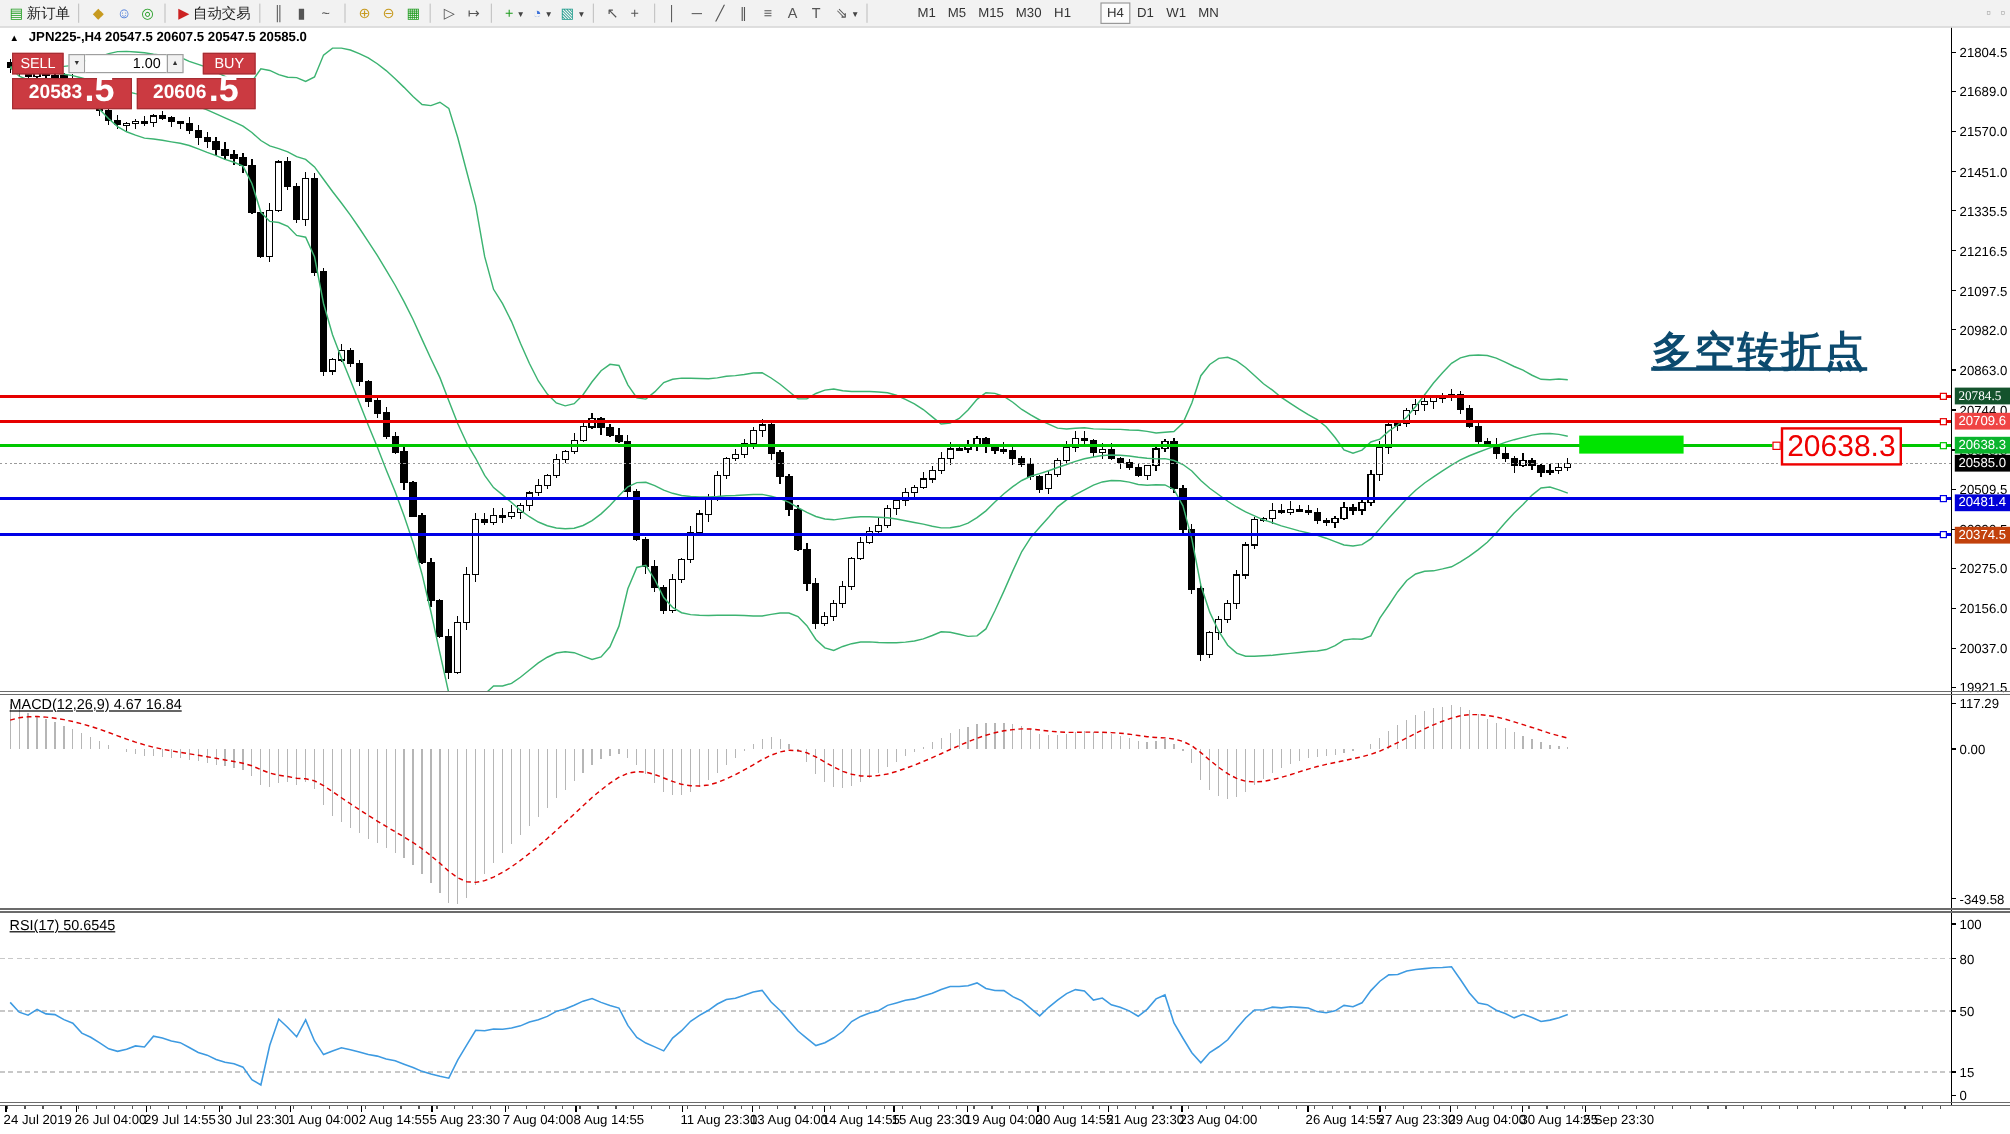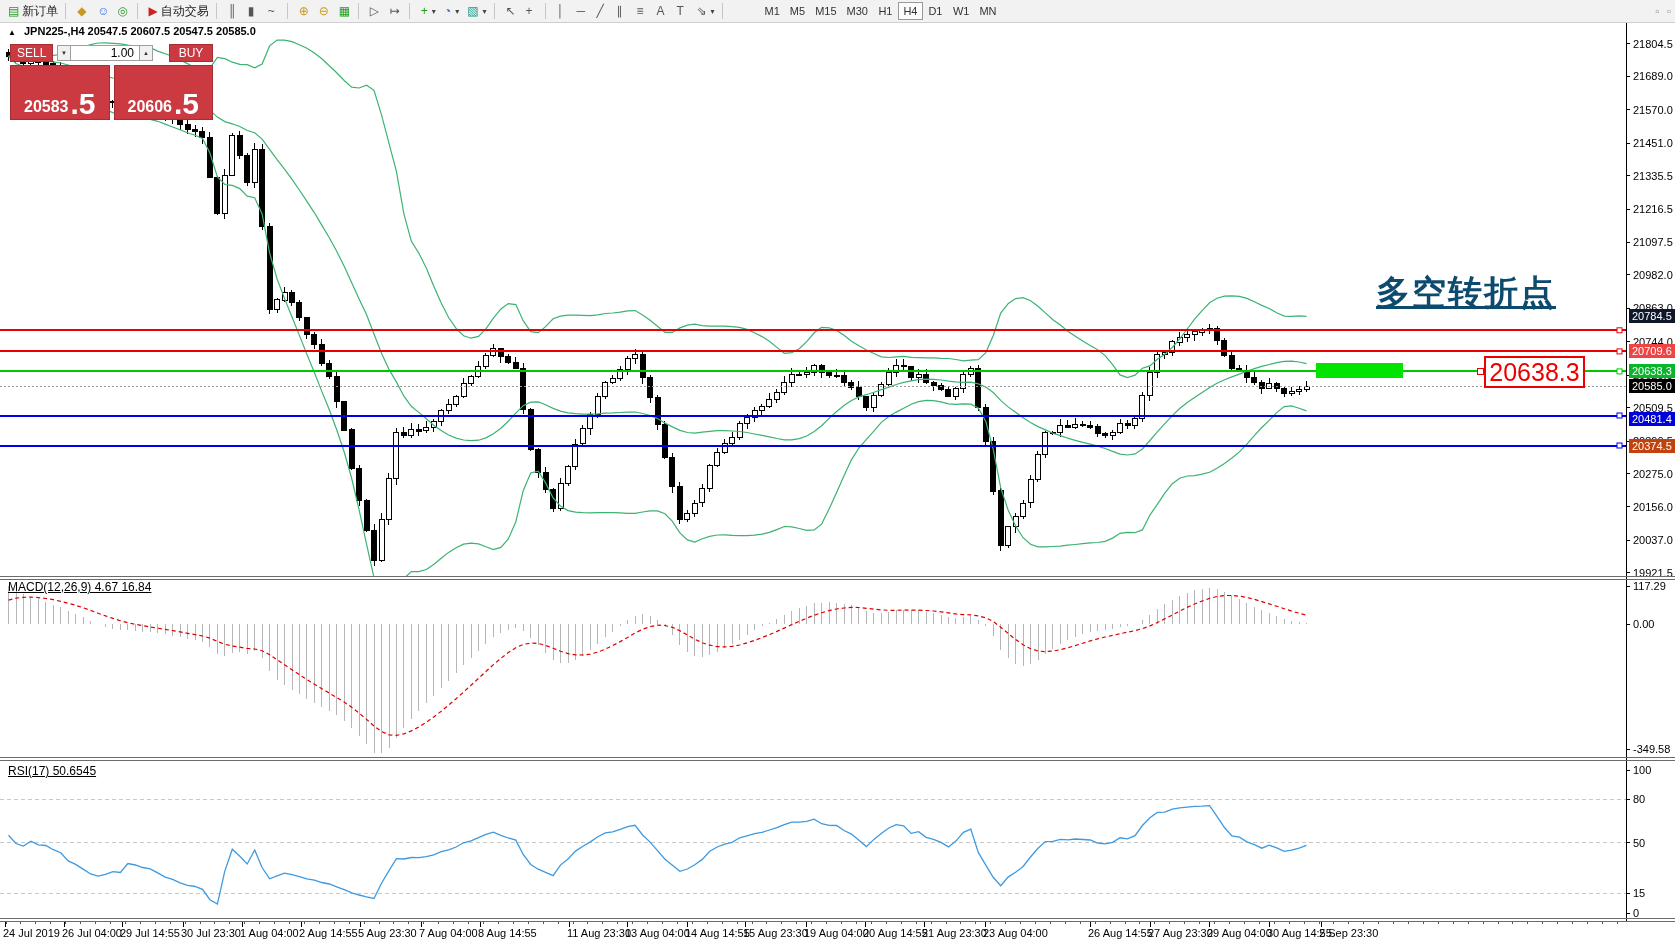--- a/index.html
+++ b/index.html
@@ -7,40 +7,40 @@
 
   
   .toolbar{position:absolute;top:0;left:0;right:0;height:22px;background:#f2f2f2;border-bottom:1px solid #cfcfcf;display:flex;align-items:center;padding:0 4px;z-index:50;}
   .tbtn{height:19px;min-width:20px;border:1px solid transparent;background:transparent;display:flex;align-items:center;gap:3px;font-size:12px;color:#222;padding:0 3px;cursor:default;}
   .ticon{font-size:12px;line-height:1;}
   .ic-green{color:#1f9c1f}.ic-gold{color:#c79a1f}.ic-blue{color:#3a6fd8}.ic-teal{color:#199a8a}.ic-red{color:#cc2222}.ic-gray{color:#555}
   .sep{width:4px;height:16px;border-left:1px solid #c6c6c6;margin:0 3px;}
   .drop{font-size:8px;color:#444;margin-left:1px;}
   .tf-group{display:flex;margin-left:30px;}
   .tfbtn{height:18px;min-width:25px;border:1px solid transparent;background:transparent;font-size:11px;color:#333;padding:0 4px;cursor:default;}
-  .tfbtn.active{background:#fcfcfc;border:1px solid #999;}
+  .tfbtn.active{background:#fcfcfc;border:1px solid #999;margin-left:19px;}
   .overflow-icons{margin-left:auto;display:flex;gap:8px;color:#999;font-size:11px;}
 
   
   #chart-canvas{position:absolute;left:0;top:0;z-index:1;}
   svg text{font-family:"Liberation Sans",sans-serif;font-size:11px;fill:#000;}
 
   
   .chart-title{position:absolute;left:8px;top:25px;font-size:11px;font-weight:bold;color:#000;z-index:10;white-space:nowrap;}
   .collapse{font-size:8px;margin-right:5px;}
   .pane-label{position:absolute;font-size:12px;color:#000;z-index:10;white-space:nowrap;text-decoration:underline;}
 
   .trade-panel{position:absolute;left:10px;top:42px;width:203px;z-index:20;}
   .tp-row1{display:flex;height:21px;margin-bottom:2px;align-items:center;}
   .tp-sell-btn,.tp-buy-btn{width:43px;background:#cb3a41;color:#fff;border:1px solid #a52e34;font-size:12px;cursor:default;}
   .tp-buy-btn{margin-left:auto;width:44px;}
   .tp-vol{display:flex;margin-left:4px;}
   .tp-vol-dn,.tp-vol-up{width:14px;background:#f1f1f1;border:1px solid #9f9f9f;font-size:6px;color:#333;padding:0;cursor:default;}
   .tp-vol-input{width:58px;border:1px solid #9f9f9f;border-left:none;border-right:none;text-align:right;font-size:12px;padding:0 5px;outline:none;}
-  .tp-row2{display:flex;gap:4px;height:55px;}
+  .tp-row2{display:flex;gap:4px;height:26px;}
   .tp-price{flex:1;background:#cb3a41;border:1px solid #a52e34;color:#fff;display:flex;align-items:flex-end;justify-content:center;padding-bottom:3px;cursor:default;}
   .pint{font-size:16px;font-weight:bold;line-height:1.2;}
   .pfrac{font-size:30px;font-weight:bold;line-height:0.85;margin-left:2px;}
 
   #badges{position:absolute;left:1629px;top:0;width:46px;z-index:15;}
   .badge{position:absolute;left:0;width:43px;height:14px;color:#fff;font-size:11px;line-height:14px;padding-left:3px;white-space:nowrap;}
 
   .turning-point{position:absolute;left:1376px;top:270px;font-size:34px;font-weight:bold;color:#0c4a6e;letter-spacing:2px;z-index:12;white-space:nowrap;text-decoration:underline;}
   .hl-rect{position:absolute;left:1316px;top:363px;width:87px;height:15px;background:#00e400;z-index:12;}
   .callout{position:absolute;left:1484px;top:356px;width:97px;height:28px;background:#fff;border:2px solid #ee0000;color:#ee0000;font-size:25px;line-height:28px;text-align:center;z-index:30;}
@@ -963,19 +963,19 @@
 
 <div class="pane-label" style="left:8px;top:580px;">MACD(12,26,9) 4.67 16.84</div>
 <div class="pane-label" style="left:8px;top:764px;">RSI(17) 50.6545</div>
 
 <div class="turning-point">多空转折点</div>
 <div class="hl-rect"></div>
 <div class="callout">20638.3</div>
 <div class="callout-marker"></div>
 
 <div id="badges">
-    <div class="badge" style="top: 309px; background: #0f172a;">20784.5</div>
+    <div class="badge" style="top: 323px; background: #14532d; font-family: Liberation Serif, serif;">20784.5</div>
     <div class="badge" style="top: 344px; background: #ef4444;">20709.6</div>
     <div class="badge" style="top: 364px; background: rgb(10, 180, 45);">20638.3</div>
     <div class="badge" style="top: 379px; background: rgb(0, 0, 0);">20585.0</div>
     <div class="badge" style="top: 412px; background: rgb(0, 0, 216);">20481.4</div>
     <div class="badge" style="top: 439px; background: #c2410c;">20374.5</div>
   </div>
 
 </body></html>

